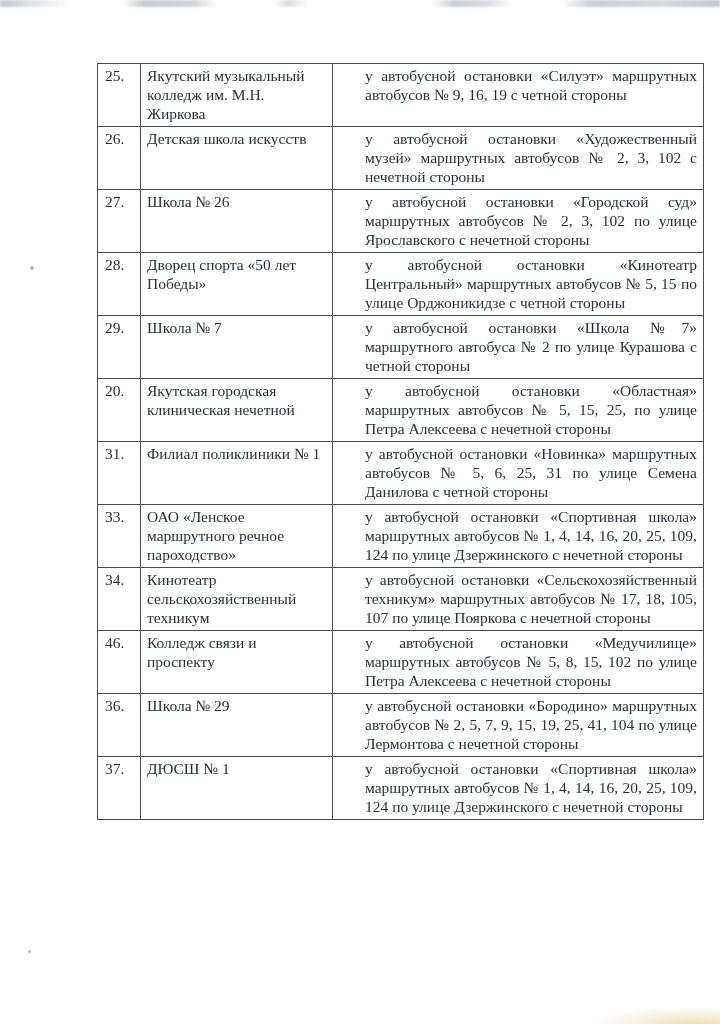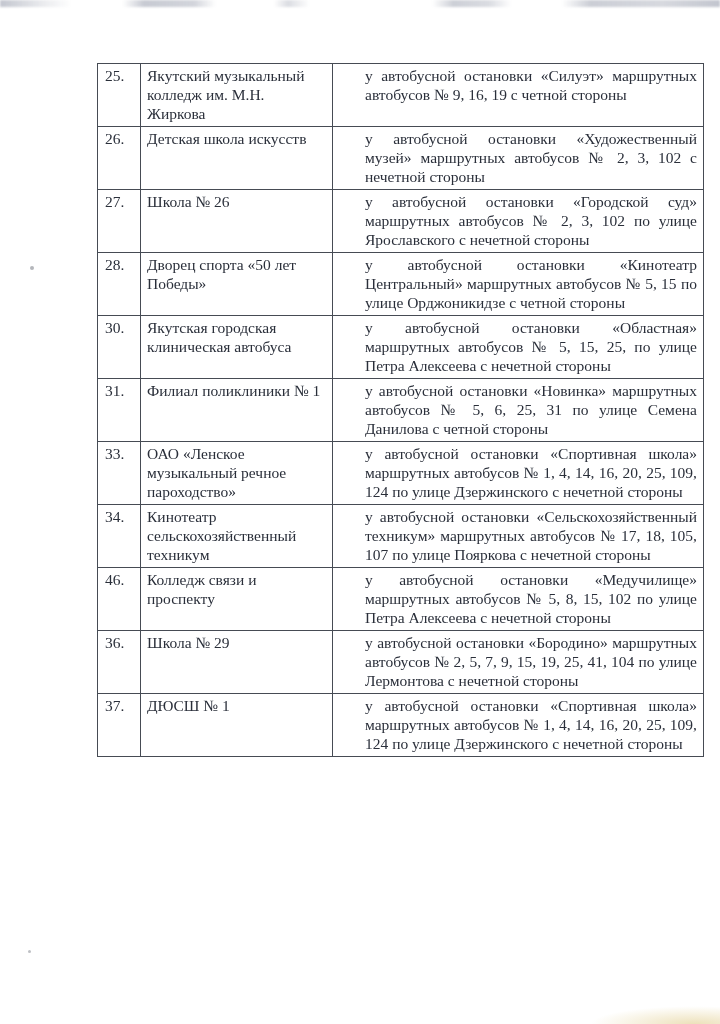--- a/index.html
+++ b/index.html
@@ -90,32 +90,37 @@
           <td class="c-num">27.</td>
           <td class="c-name">Школа № 26</td>
           <td class="c-desc">у автобусной остановки «Городской суд» маршрутных автобусов № 2, 3, 102 по улице Ярославского с нечетной стороны</td>
         </tr>
         <tr>
           <td class="c-num">28.</td>
           <td class="c-name">Дворец спорта «50 лет Победы»</td>
           <td class="c-desc">у автобусной остановки «Кинотеатр Центральный» маршрутных автобусов № 5, 15 по улице Орджоникидзе с четной стороны</td>
         </tr>
         <tr>
-          <td class="c-num">30.</td>
-          <td class="c-name">Якутская городская клиническая автобуса</td>
+          <td class="c-num">29.</td>
+          <td class="c-name">Школа № 7</td>
+          <td class="c-desc">у автобусной остановки «Школа №7» маршрутного автобуса № 2 по улице Курашова с четной стороны</td>
+        </tr>
+        <tr>
+          <td class="c-num">20.</td>
+          <td class="c-name">Якутская городская клиническая нечетной</td>
           <td class="c-desc">у автобусной остановки «Областная» маршрутных автобусов № 5, 15, 25, по улице Петра Алексеева с нечетной стороны</td>
         </tr>
         <tr>
           <td class="c-num">31.</td>
           <td class="c-name">Филиал поликлиники № 1</td>
           <td class="c-desc">у автобусной остановки «Новинка» маршрутных автобусов № 5, 6, 25, 31 по улице Семена Данилова с четной стороны</td>
         </tr>
         <tr>
           <td class="c-num">33.</td>
-          <td class="c-name">ОАО «Ленское музыкальный речное пароходство»</td>
+          <td class="c-name">ОАО «Ленское маршрутного речное пароходство»</td>
           <td class="c-desc">у автобусной остановки «Спортивная школа» маршрутных автобусов № 1, 4, 14, 16, 20, 25, 109, 124 по улице Дзержинского с нечетной стороны</td>
         </tr>
         <tr>
           <td class="c-num">34.</td>
           <td class="c-name">Кинотеатр сельскохозяйственный техникум</td>
           <td class="c-desc">у автобусной остановки «Сельскохозяйственный техникум» маршрутных автобусов № 17, 18, 105, 107 по улице Пояркова с нечетной стороны</td>
         </tr>
         <tr>
           <td class="c-num">46.</td>
           <td class="c-name">Колледж связи и проспекту</td>

